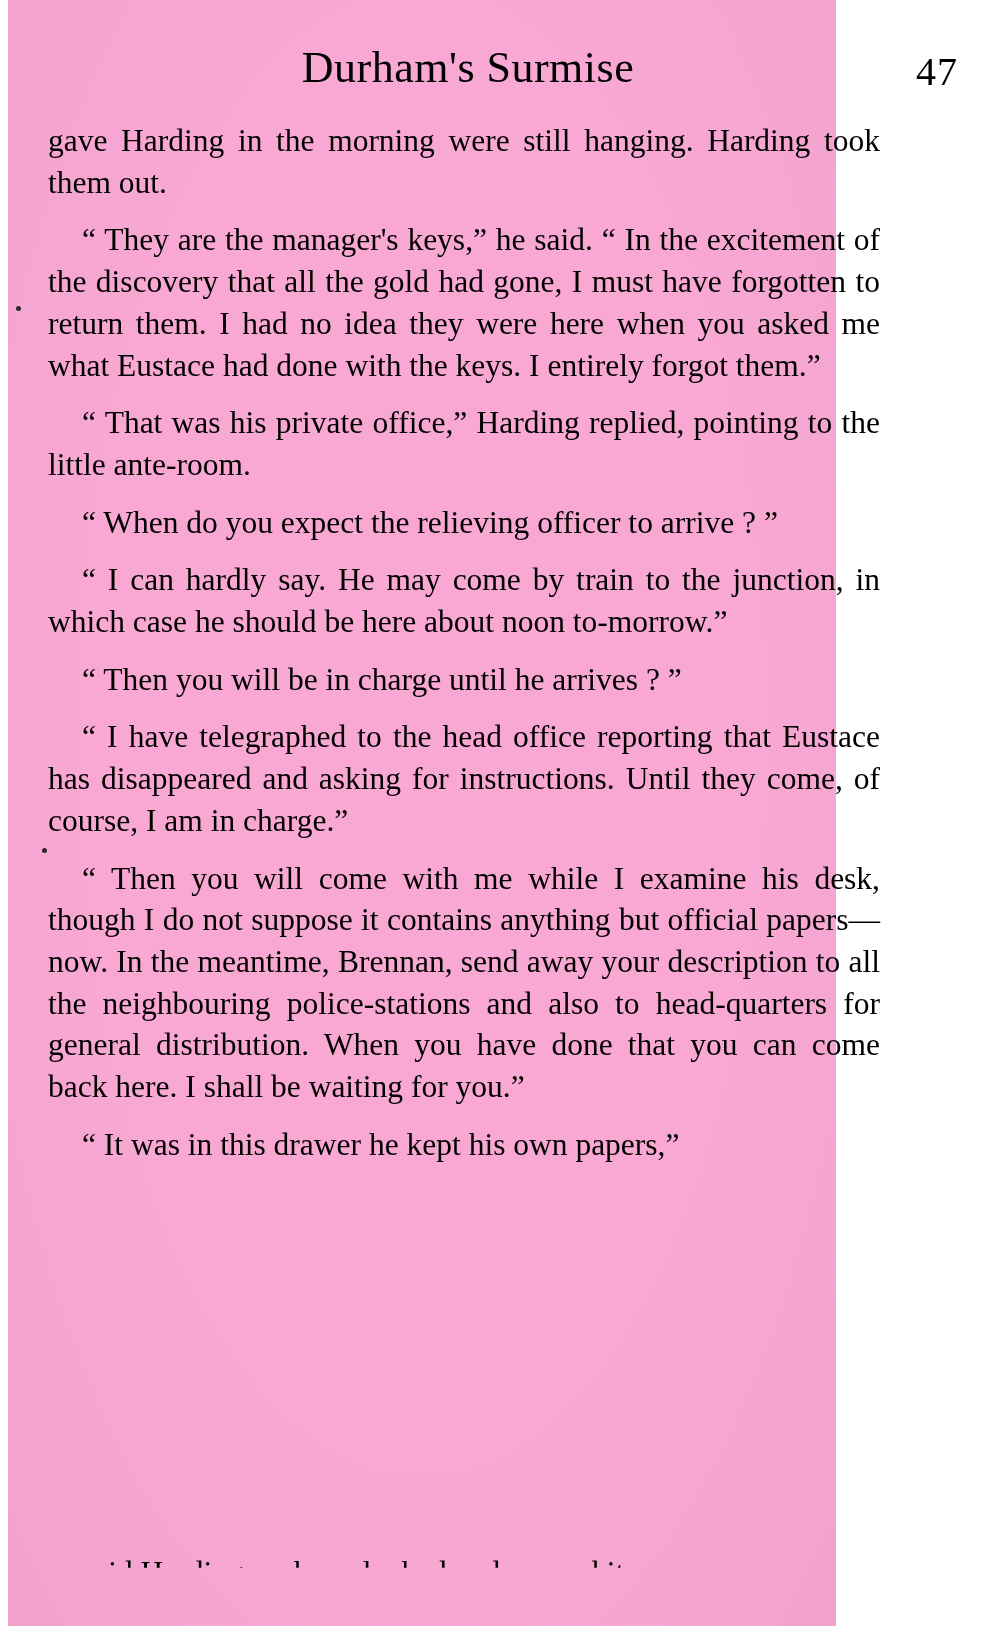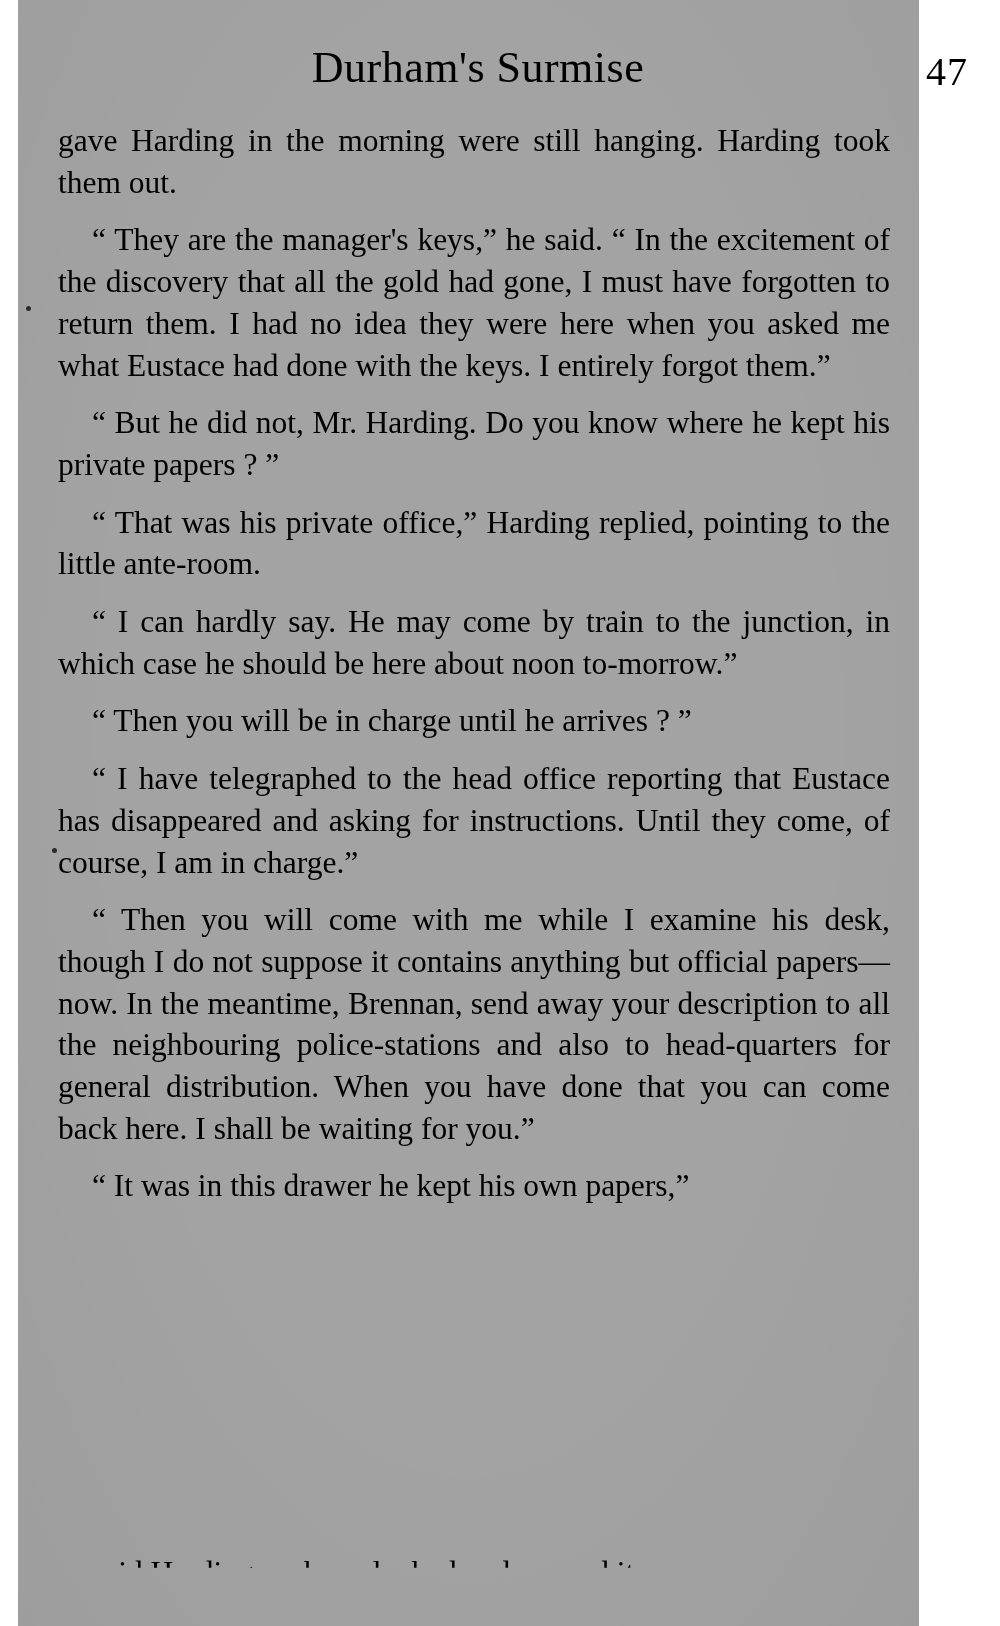--- a/index.html
+++ b/index.html
@@ -10,24 +10,24 @@
   body {
     width: 1000px;
     height: 1626px;
     position: relative;
     font-family: "Liberation Serif", serif;
     color: #000000;
     overflow: hidden;
   }
   .page {
     position: absolute;
-    left: 18px; top: 0;
-    width: 901px;
+    left: 8px; top: 0;
+    width: 828px;
     height: 1626px;
-    background: #a3a3a3;
+    background: #f9a8d4;
   }
   
   .page::before {
     content: "";
     position: absolute;
     inset: 0;
     background:
       radial-gradient(ellipse at 50% 45%, rgba(255,255,255,0) 55%, rgba(0,0,0,0.035) 100%);
     pointer-events: none;
   }
@@ -114,22 +114,22 @@
     <div class="running-title">Durham's Surmise</div>
     <div class="folio">47</div>
   </div>
 
   <div class="margin-dot dot-1"></div>
   <div class="margin-dot dot-2"></div>
 
   <div class="body-text">
     <p>gave Harding in the morning were still hanging. Harding took them out.</p>
     <p class="ind">“ They are the manager's keys,” he said.  “ In the excitement of the discovery that all the gold had gone, I must have forgotten to return them.  I had no idea they were here when you asked me what Eustace had done with the keys.  I entirely forgot them.”</p>
-    <p class="ind">“ But he did not, Mr. Harding.  Do you know where he kept his private papers ? ”</p>
     <p class="ind">“ That was his private office,” Harding replied, pointing to the little ante-room.</p>
+    <p class="ind">“ When do you expect the relieving officer to arrive ? ”</p>
     <p class="ind">“ I can hardly say.  He may come by train to the junction, in which case he should be here about noon to-morrow.”</p>
     <p class="ind">“ Then you will be in charge until he arrives ? ”</p>
     <p class="ind">“ I have telegraphed to the head office reporting that Eustace has disappeared and asking for instructions.  Until they come, of course, I am in charge.”</p>
     <p class="ind">“ Then you will come with me while I examine his desk, though I do not suppose it contains anything but official papers—now.  In the meantime, Brennan, send away your description to all the neighbouring police-stations and also to head-quarters for general distribution.  When you have done that you can come back here.  I shall be waiting for you.”</p>
     <p class="ind">“ It was in this drawer he kept his own papers,”</p>
   </div>
 
   <div class="cut-line">
     <span class="clip">said Harding, as he unlocked and opened it.</span>
   </div>

